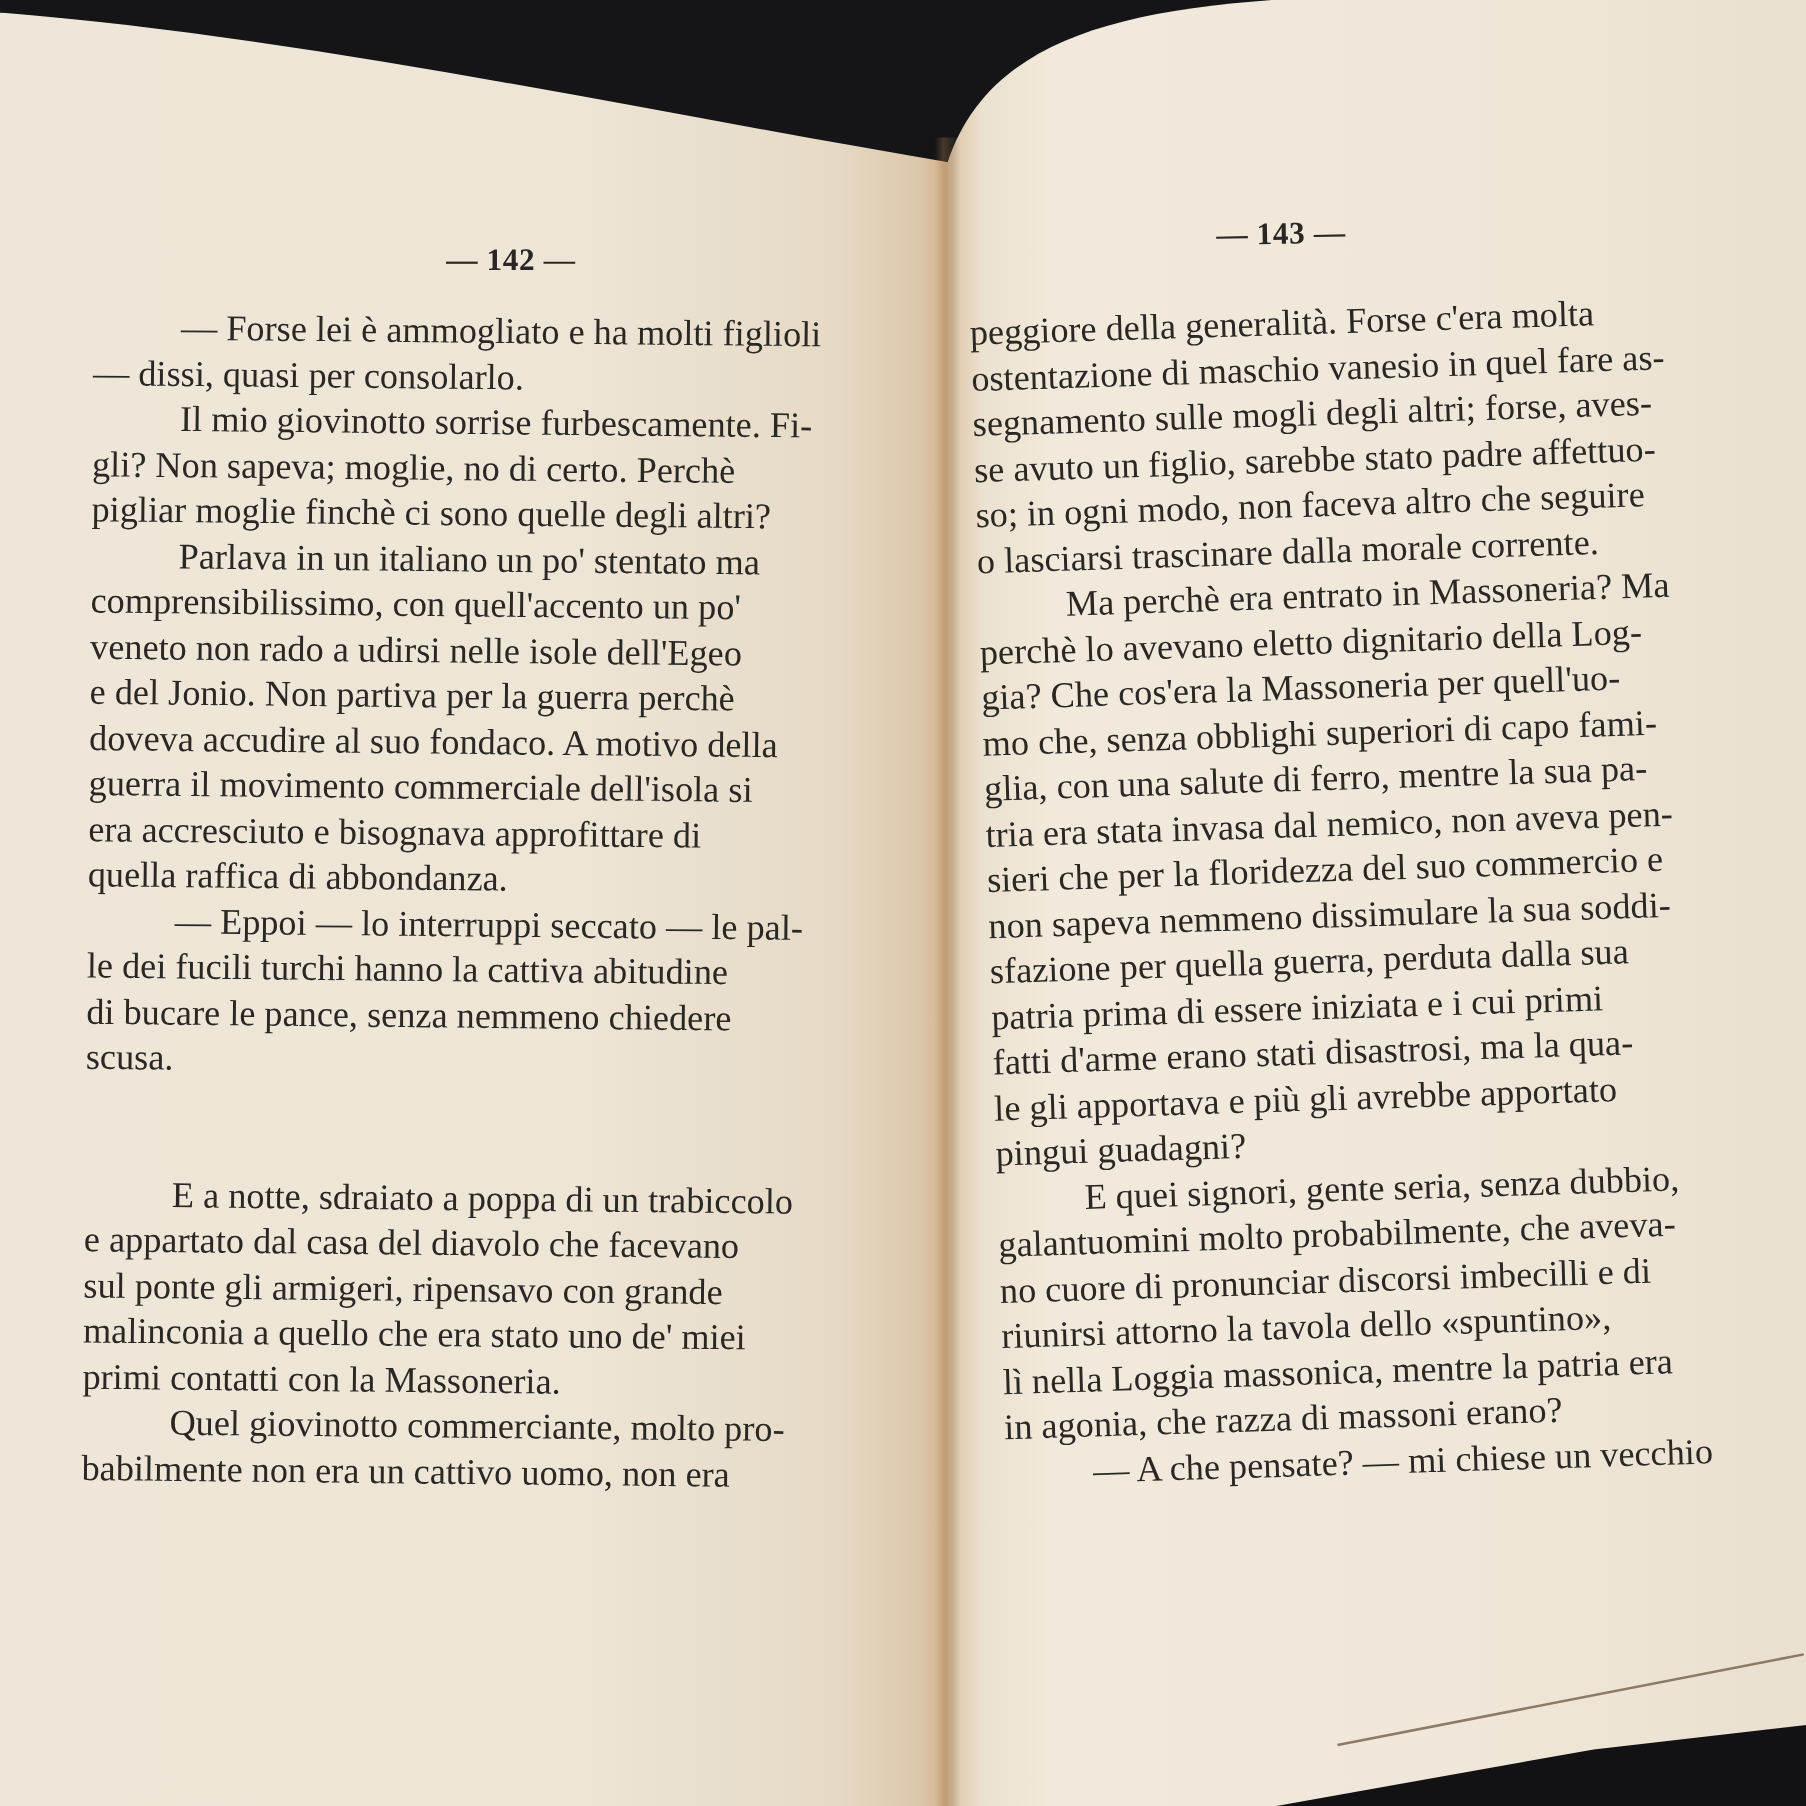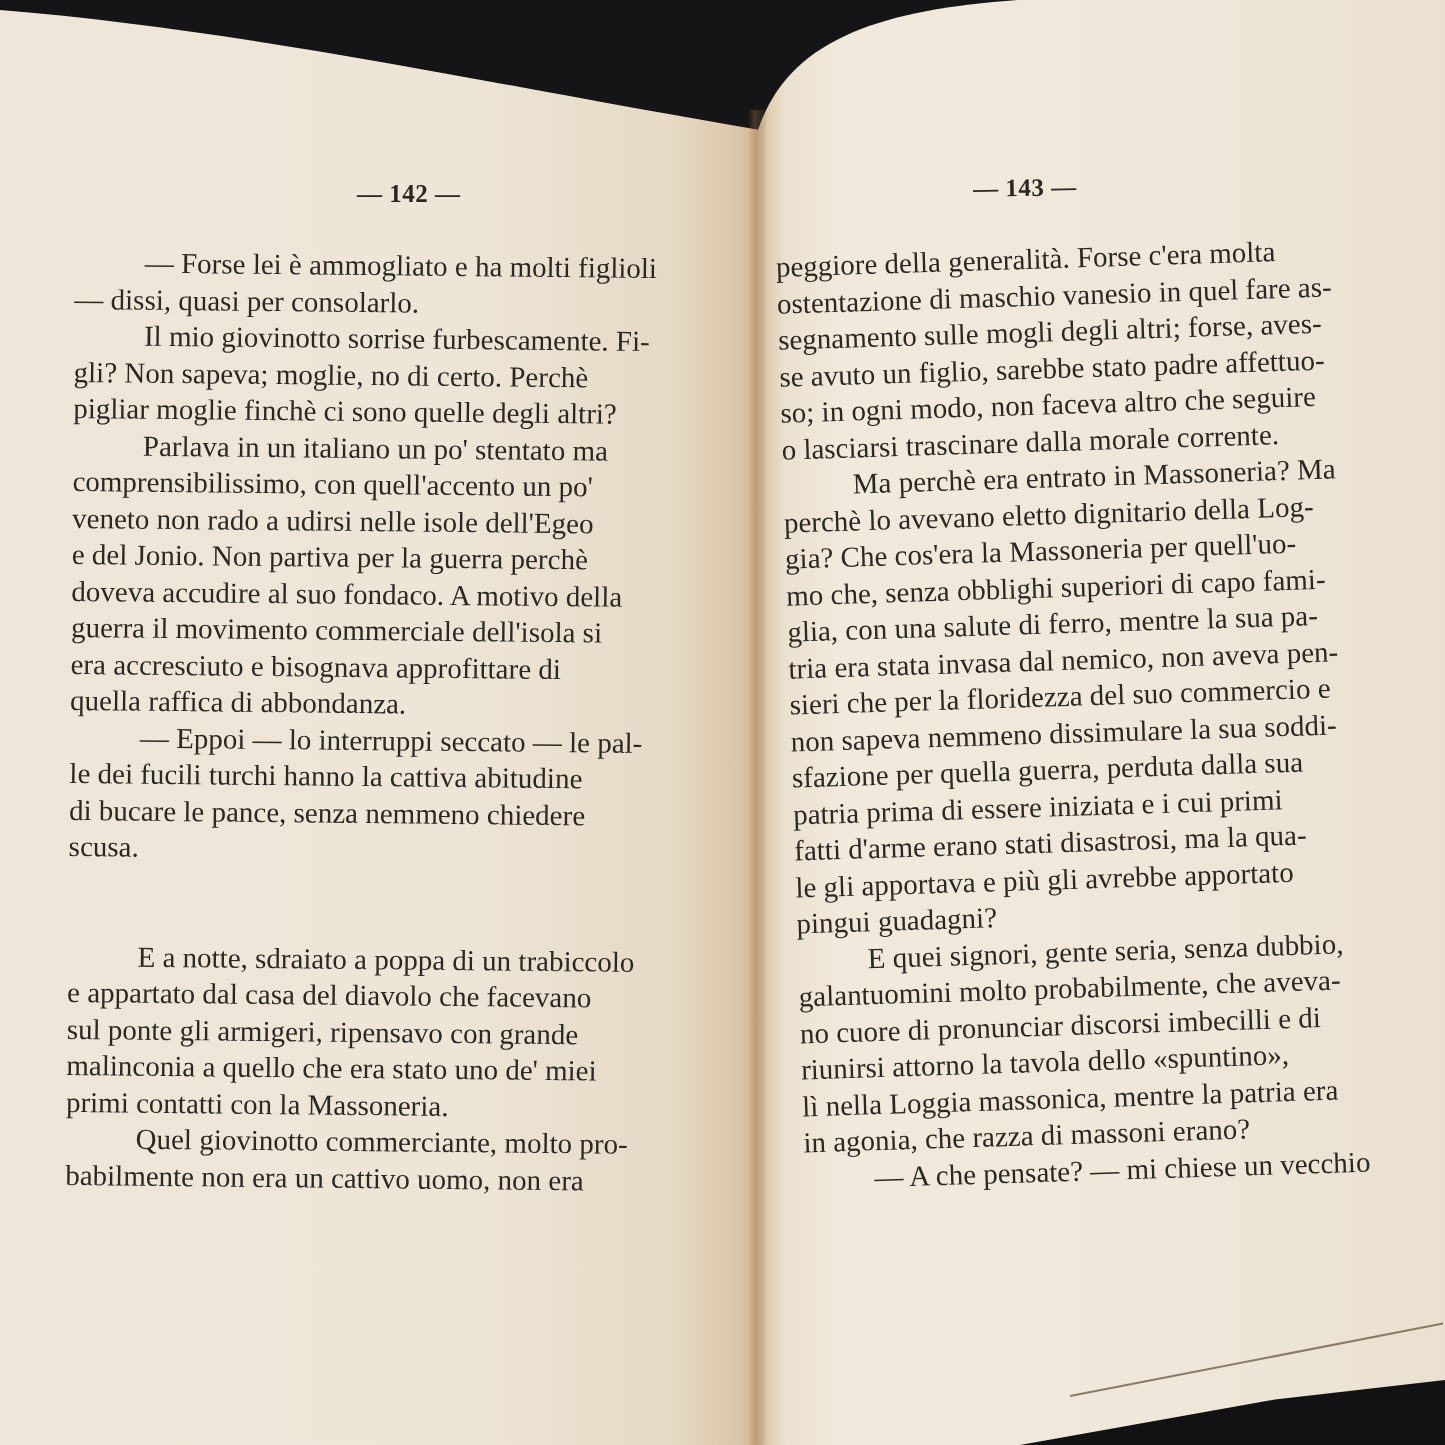--- a/index.html
+++ b/index.html
@@ -91,21 +91,21 @@
 <body>
 
 <div class="backdrop"></div>
 
 <div class="page-left"></div>
 <div class="page-right"></div>
 <div class="gutter-shadow"></div>
 <div class="page-edge-bottom"></div>
 <div class="page-edge-line"></div>
 
-<div class="page-num" style="left:357px; top:180px;font-family:Liberation Serif, serif;">— 142 —</div>
+<div class="page-num" style="left:357px; top:195px;font-family:Liberation Serif, serif;">— 142 —</div>
 <div class="page-num" style="left:973px; top:174px; transform: rotate(-1deg);">— 143 —</div>
 
 <div class="text-block left-text" id="left-text" style="left:75px; top:244px; width:640px; transform: rotate(0.6deg);">
     <span class="line indent">— Forse lei è ammogliato e ha molti figlioli</span>
     <span class="line">— dissi, quasi per consolarlo.</span>
     <span class="line indent">Il mio giovinotto sorrise furbescamente. Fi-</span>
     <span class="line">gli? Non sapeva; moglie, no di certo. Perchè</span>
     <span class="line">pigliar moglie finchè ci sono quelle degli altri?</span>
     <span class="line indent">Parlava in un italiano un po' stentato ma</span>
     <span class="line">comprensibilissimo, con quell'accento un po'</span>

